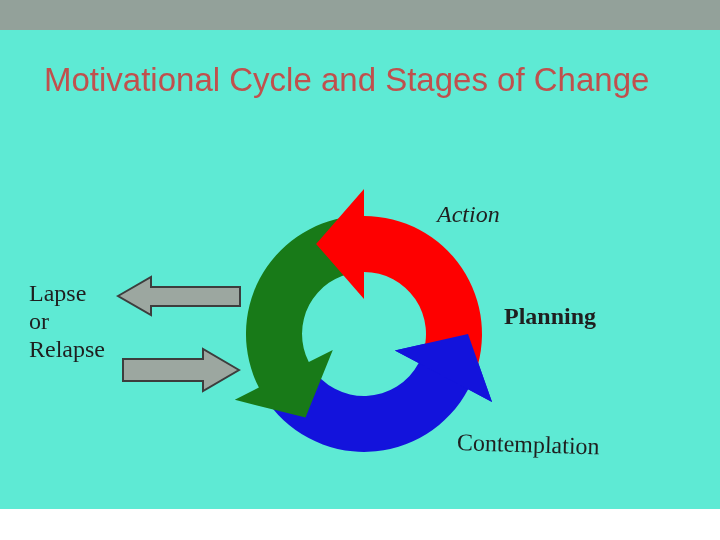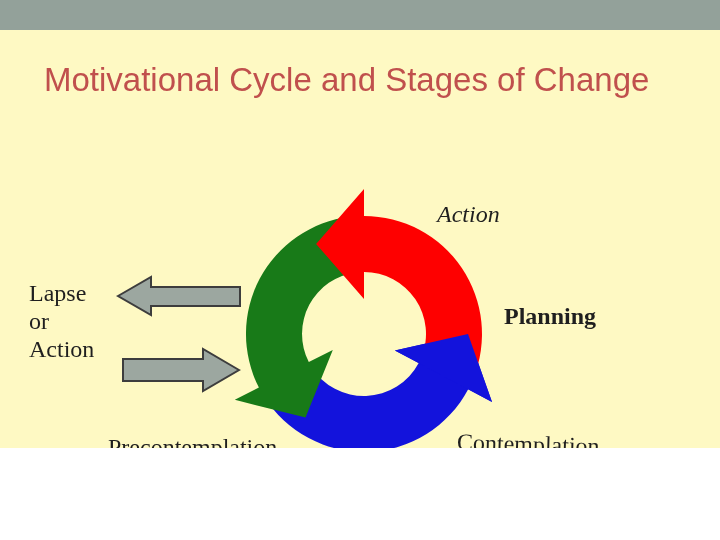--- a/index.html
+++ b/index.html
@@ -1,19 +1,19 @@
 <!DOCTYPE html>
 <html style="--top-band: #93a19a; --title-text: #c0504d; --arrow-red: #fe0000; --arrow-green: #187a18; --arrow-blue: #1313dc; --gray-fill: #9ca7a0; --gray-stroke: #3d3d3d; --label-text: #1f1f1f;"><head>
 <meta charset="utf-8">
 <style>
   html,body{margin:0;padding:0;background:#fff;}
   .slide{
     position:relative;
-    width:720px;height:448px;
-    background:#fef9c3;
+    width:720px;height:509px;
+    background:#5eead4;
     overflow:hidden;
     font-family:"Liberation Serif", serif;
   }
   .band{
     position:absolute;left:0;top:0;width:720px;height:30px;
     background:var(--top-band,#93a19a);
   }
   .title{
     position:absolute;left:44px;top:62px;margin:0;
     font-family:"Liberation Sans", sans-serif;
@@ -69,19 +69,18 @@
     <path class="cycle-blue" d="M 492,402 L 468,334 L 394.9,350.4 Z"></path>
   </svg>
 
 
   <div class="stage-label lbl-action">Action</div>
 
   <div class="stage-label lbl-planning">Planning</div>
 
   <div class="stage-label lbl-contemplation">Contemplation</div>
 
-  <div class="stage-label lbl-precontemplation">Precontemplation</div>
 
   <div class="stage-label lbl-lapse">Lapse
 or
-Action</div>
+Relapse</div>
 
 </div>
 
 </body></html>

